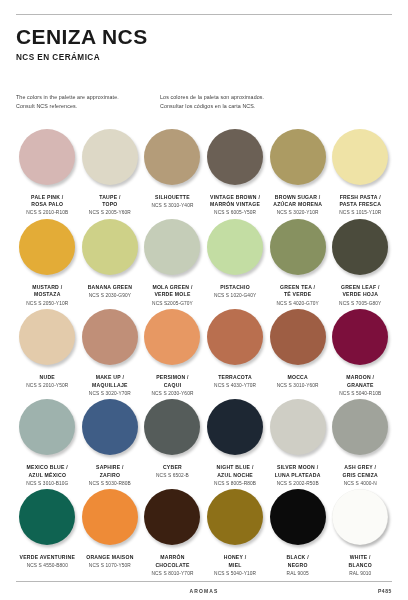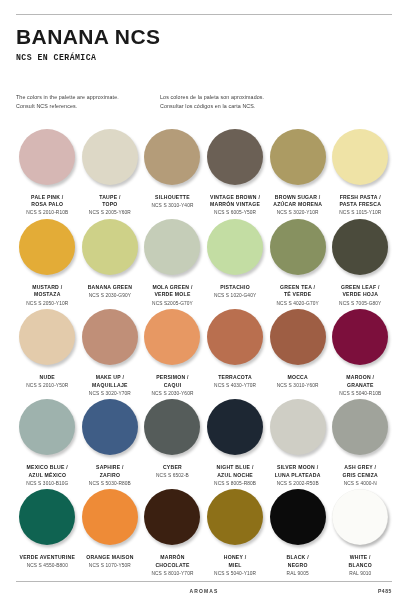--- a/index.html
+++ b/index.html
@@ -35,21 +35,20 @@
     line-height: 1;
     color: #1a1a1a;
   }
 
   .subtitle {
     font-size: 8.2px;
     font-weight: 700;
     letter-spacing: 0.45px;
     margin-top: 6px;
     color: #1a1a1a;
-    font-family: Liberation Mono, monospace;
   }
 
   
   .notes {
     display: flex;
     margin-top: 31px;
   }
   .note-col {
     font-size: 5.3px;
     line-height: 1.75;
@@ -156,21 +155,21 @@
     color: #3b3b3b;
   }
 </style>
 </head>
 <body>
 
 <div class="page">
 
   <div class="top-rule"></div>
 
-  <h1 class="title">BANANA NCS</h1>
+  <h1 class="title">CENIZA NCS</h1>
   <h2 class="subtitle">NCS EN CERÁMICA</h2>
 
   <div class="notes">
     <div class="note-col en">
       <span class="note-line">The colors in the palette are approximate.</span>
       <span class="note-line">Consult NCS references.</span>
     </div>
     <div class="note-col es">
       <span class="note-line">Los colores de la paleta son aproximados.</span>
       <span class="note-line">Consultar los códigos en la carta NCS.</span>

